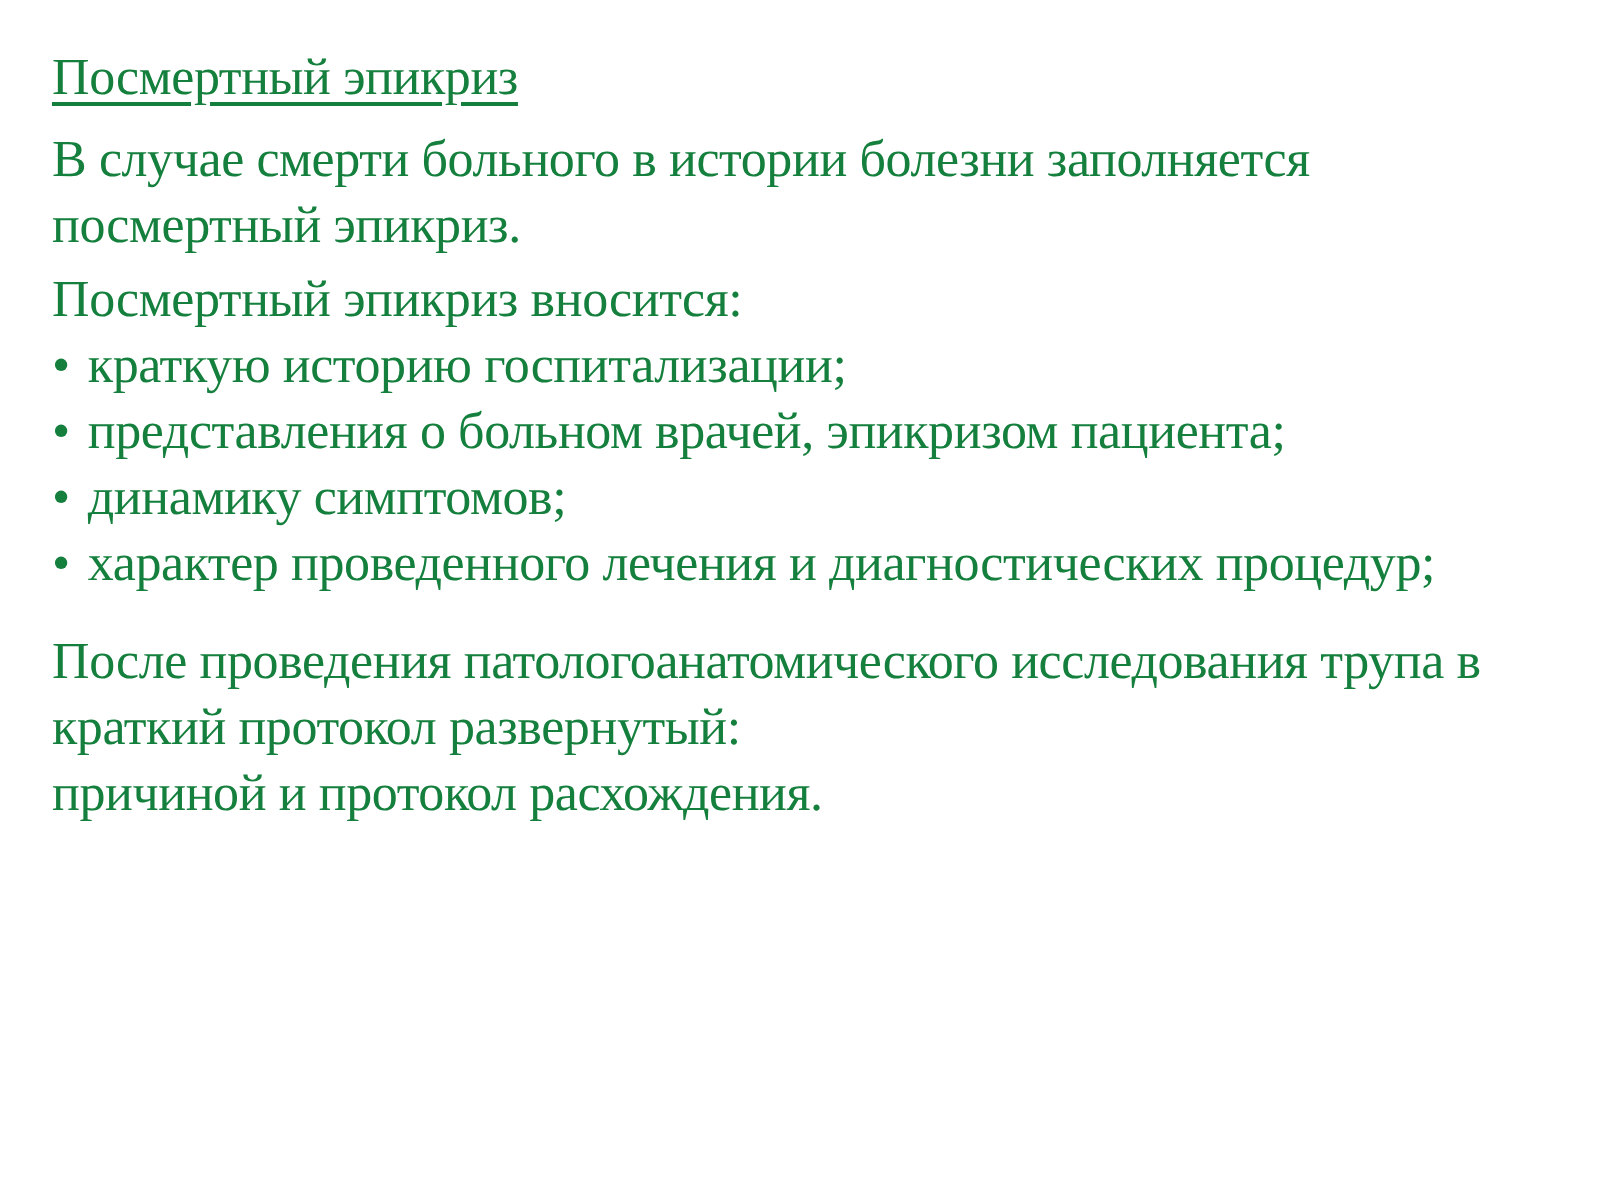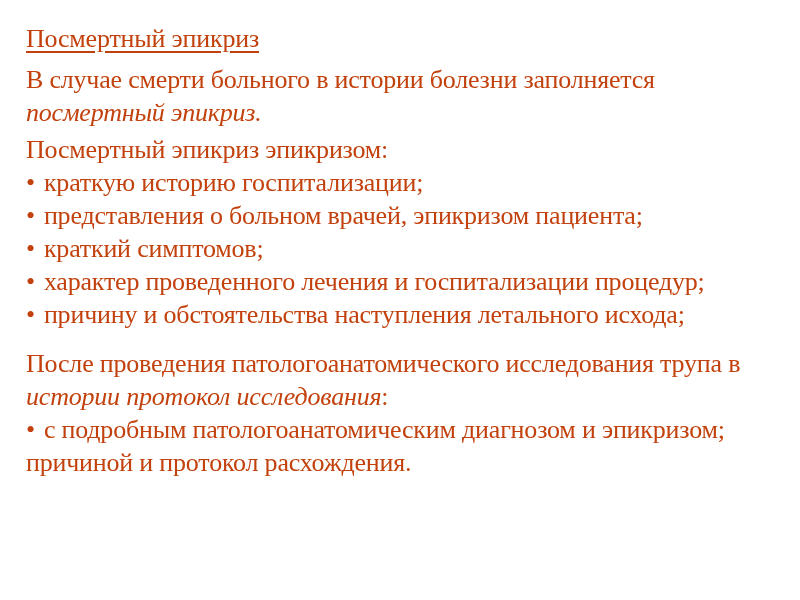--- a/index.html
+++ b/index.html
@@ -8,21 +8,21 @@
     padding: 0;
     background: #ffffff;
   }
   .slide {
     position: relative;
     width: 800px;
     height: 600px;
     box-sizing: border-box;
     padding: 22px 20px 0 26px;
     background: #ffffff;
-    color: #c2410c;
+    color: #15803d;
     font-family: "Liberation Serif", "DejaVu Serif", serif;
     font-size: 26px;
     line-height: 33px;
     letter-spacing: -0.2px;
     overflow: hidden;
   }
   .line {
     white-space: nowrap;
   }
   .title {
@@ -31,66 +31,59 @@
     text-underline-offset: 4px;
     margin-bottom: 8px;
   }
   .para-intro {
     margin-bottom: 4px;
   }
   .para-protocol {
     margin-top: 16px;
   }
   .italic {
-    font-style: italic;
   }
   .bullet {
     display: inline-block;
     margin-right: 9px;
   }
 </style>
 </head>
 <body>
 
 <div class="slide">
 
   <div class="line title">Посмертный эпикриз</div>
 
   <div class="para-intro">
     <div class="line">В случае смерти больного в истории болезни заполняется</div>
     <div class="line italic">посмертный эпикриз.</div>
   </div>
 
-  <div class="line">Посмертный эпикриз эпикризом:</div>
+  <div class="line">Посмертный эпикриз вносится:</div>
 
   <div>
     <div class="line">
       <span class="bullet">•</span><span>краткую историю госпитализации;</span>
     </div>
     <div class="line">
       <span class="bullet">•</span><span>представления о больном врачей, эпикризом пациента;</span>
     </div>
     <div class="line">
-      <span class="bullet">•</span><span>краткий симптомов;</span>
+      <span class="bullet">•</span><span>динамику симптомов;</span>
     </div>
     <div class="line">
-      <span class="bullet">•</span><span>характер проведенного лечения и госпитализации процедур;</span>
-    </div>
-    <div class="line">
-      <span class="bullet">•</span><span>причину и обстоятельства наступления летального исхода;</span>
+      <span class="bullet">•</span><span>характер проведенного лечения и диагностических процедур;</span>
     </div>
   </div>
 
   <div class="para-protocol">
     <div class="line">После проведения патологоанатомического исследования трупа в</div>
     <div class="line">
-      <span class="italic">истории протокол исследования</span><span>:</span>
+      <span class="italic">краткий протокол развернутый</span><span>:</span>
     </div>
   </div>
 
   <div>
-    <div class="line">
-      <span class="bullet">•</span><span>с подробным патологоанатомическим диагнозом и эпикризом;</span>
-    </div>
     <div class="line">причиной и протокол расхождения.</div>
   </div>
 
 </div>
 
 </body></html>

